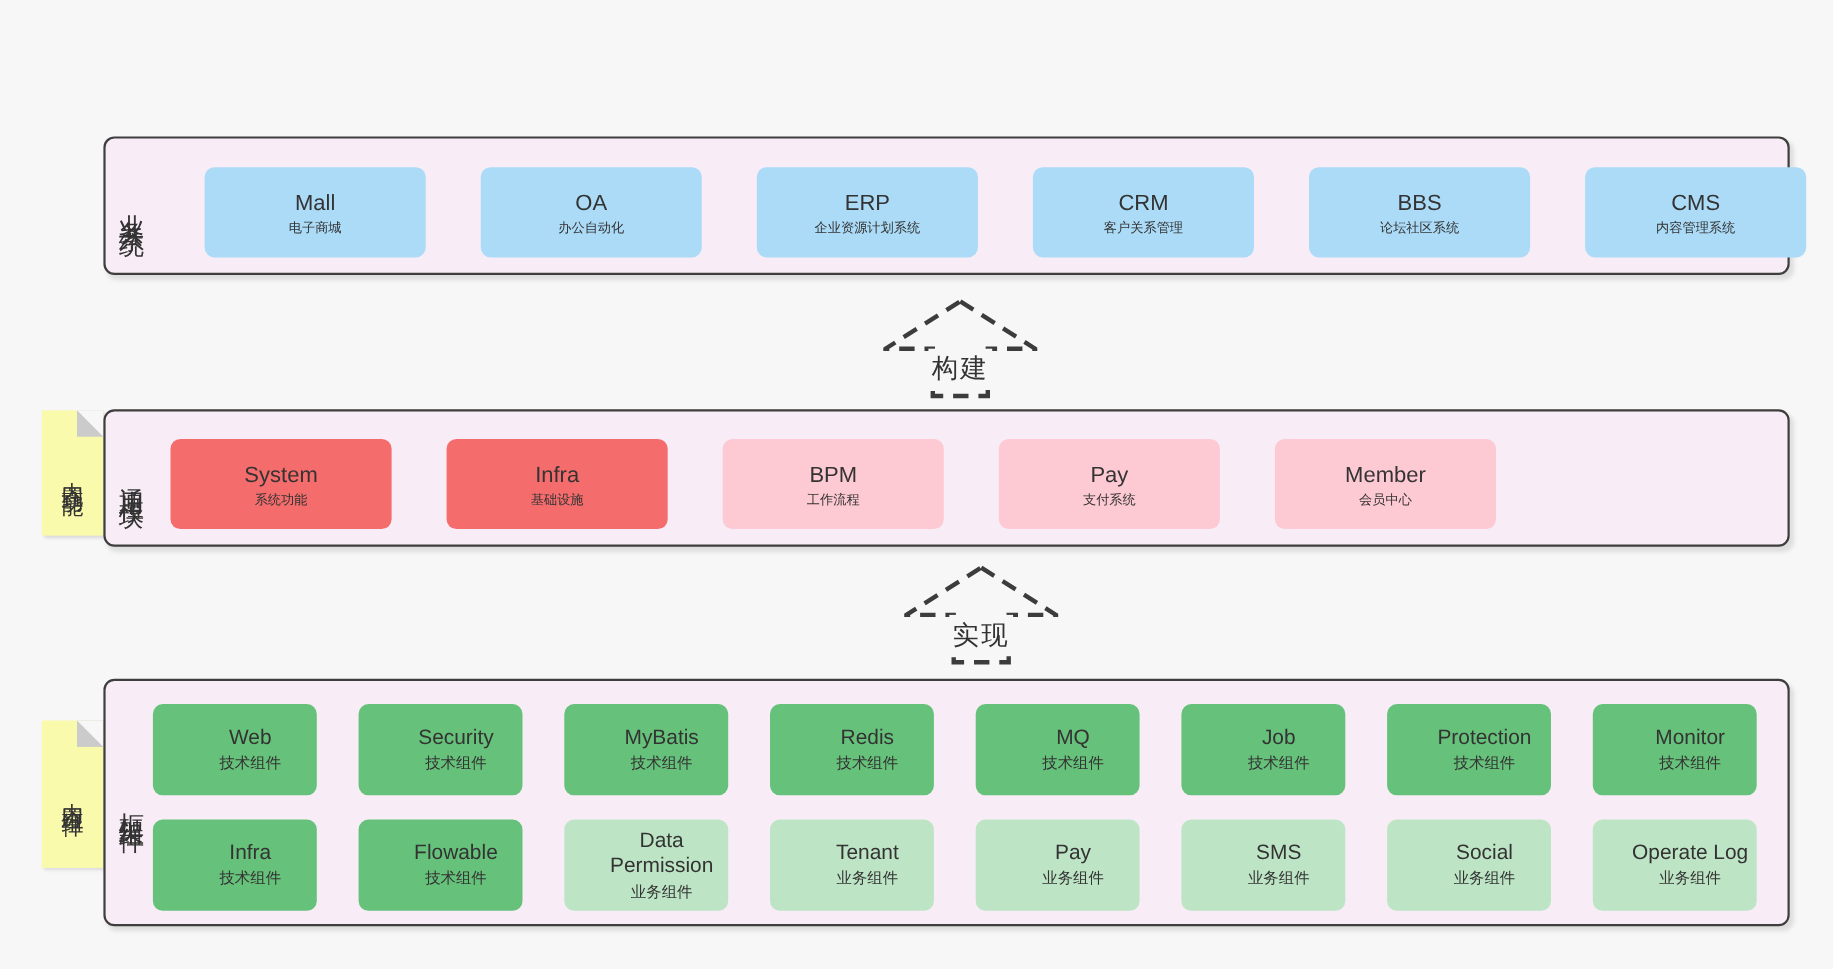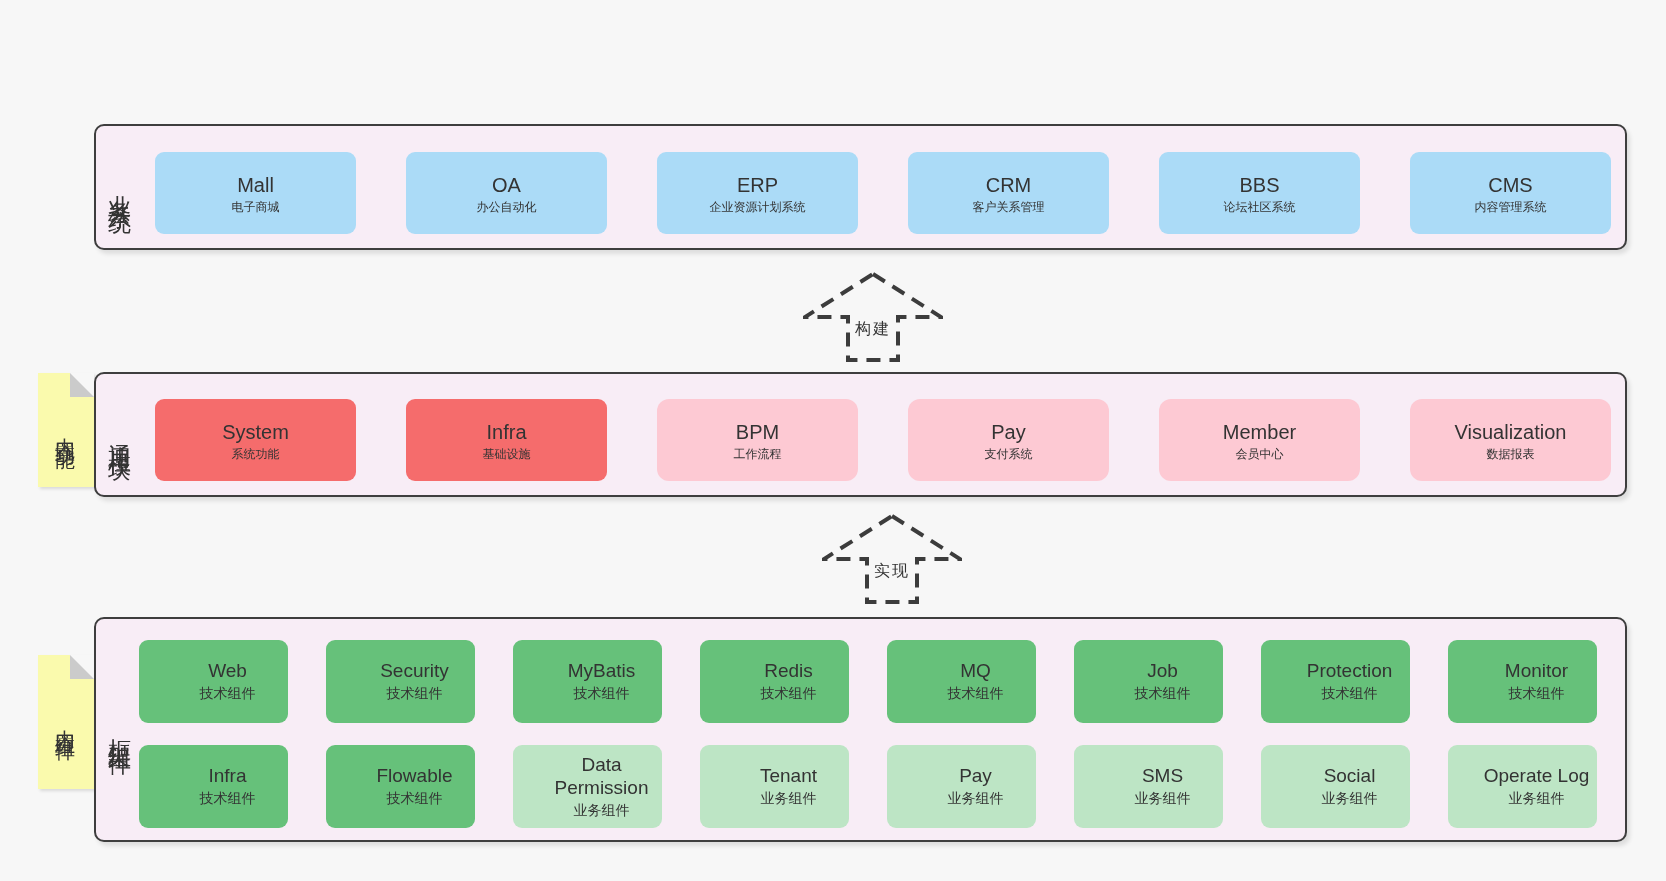--- a/index.html
+++ b/index.html
@@ -18,50 +18,50 @@
   #layer-modules{top:372px; height:125px;}
   #layer-components{top:617px; height:225px;}
 
   .side-label{position:absolute; left:9px; top:50%; transform:translateY(-50%);
               writing-mode:vertical-rl; text-orientation:upright;
               font-size:23px; letter-spacing:5px; color:var(--text); white-space:nowrap;}
 
   .row{position:absolute; left:0; display:flex;}
   .row-6{padding-left:59px; gap:50px;}
   .row-8{padding-left:43px; gap:38px;}
-  #layer-business .row{top:26px;}
+  #layer-business .row{top:26px;margin-left:31px;}
   #layer-modules .row{top:25px;}
   #layer-components .row[data-row="0"]{top:21px;}
   #layer-components .row[data-row="1"]{top:126px;}
 
   .box{width:201px; height:82px; border-radius:9px; display:flex; flex-direction:column;
        justify-content:center; align-items:center; text-align:center; line-height:1.4;}
   .box-sm{width:149px; height:83px;padding-left:28px;}
-  .v-blue{background:var(--blue);} .v-red{background:var(--red);} .v-pink{background:var(--pink);border-radius:12px;}
+  .v-blue{background:var(--blue);} .v-red{background:var(--red);} .v-pink{background:var(--pink);}
   .v-green{background:var(--green);} .v-green-light{background:var(--green_light);}
   .box-name{font-size:20px;}
   .box-desc{font-size:12px;}
   .box-sm .box-name{font-size:19px; line-height:1.25;}
   .box-sm .box-desc{font-size:14px; line-height:1.45;}
 
   .note{position:absolute; left:38px; width:56px; background:var(--note_yellow);
         box-shadow:2px 2px 3px rgba(0,0,0,0.12); display:flex; justify-content:center; align-items:center;}
   #note-features{top:373px; height:114px;}
   #note-components{top:655px; height:134px;}
   .note::after{content:''; position:absolute; top:0; right:0; width:0; height:0;
         border-bottom:24px solid var(--note_fold); border-right:24px solid var(--background);}
   .note-text{writing-mode:vertical-rl; text-orientation:upright; font-size:20px;
         letter-spacing:4px; color:var(--text); white-space:nowrap;}
 
   .arrow{position:absolute; width:140px; height:92px;}
   #arrow-build{left:803px; top:271px;}
   #arrow-implement{left:822px; top:513px;}
   .arrow svg{position:absolute; inset:0;}
   .arrow-label{position:absolute; left:50%; top:46px; transform:translateX(-50%);
-        background:var(--background); font-size:16px; padding:2px 3px; letter-spacing:2px;
+        background:var(--background); font-size:24px; padding:2px 3px; letter-spacing:2px;
         color:var(--text); white-space:nowrap;}
 </style>
 </head>
 <body>
 
 <div class="canvas">
 
   <section class="layer" id="layer-business">
     <div class="side-label">业务系统</div>
     <div class="row row-6" data-row="0">
@@ -120,24 +120,20 @@
           <div class="box-desc">工作流程</div>
         </div>
         <div class="box v-pink">
           <div class="box-name">Pay</div>
           <div class="box-desc">支付系统</div>
         </div>
         <div class="box v-pink">
           <div class="box-name">Member</div>
           <div class="box-desc">会员中心</div>
         </div>
-        <div class="box v-pink">
-          <div class="box-name">Visualization</div>
-          <div class="box-desc">数据报表</div>
-        </div>
       </div>
   </section>
 
   <div class="arrow" id="arrow-implement">
     <svg viewBox="0 0 140 92">
       <polygon points="70,3 138,46 95,46 95,89 45,89 45,46 2,46" fill="none" stroke="#3c3c3c" stroke-width="4" stroke-dasharray="14 9" stroke-linejoin="miter"></polygon>
     </svg>
     <div class="arrow-label">实现</div>
   </div>
 

